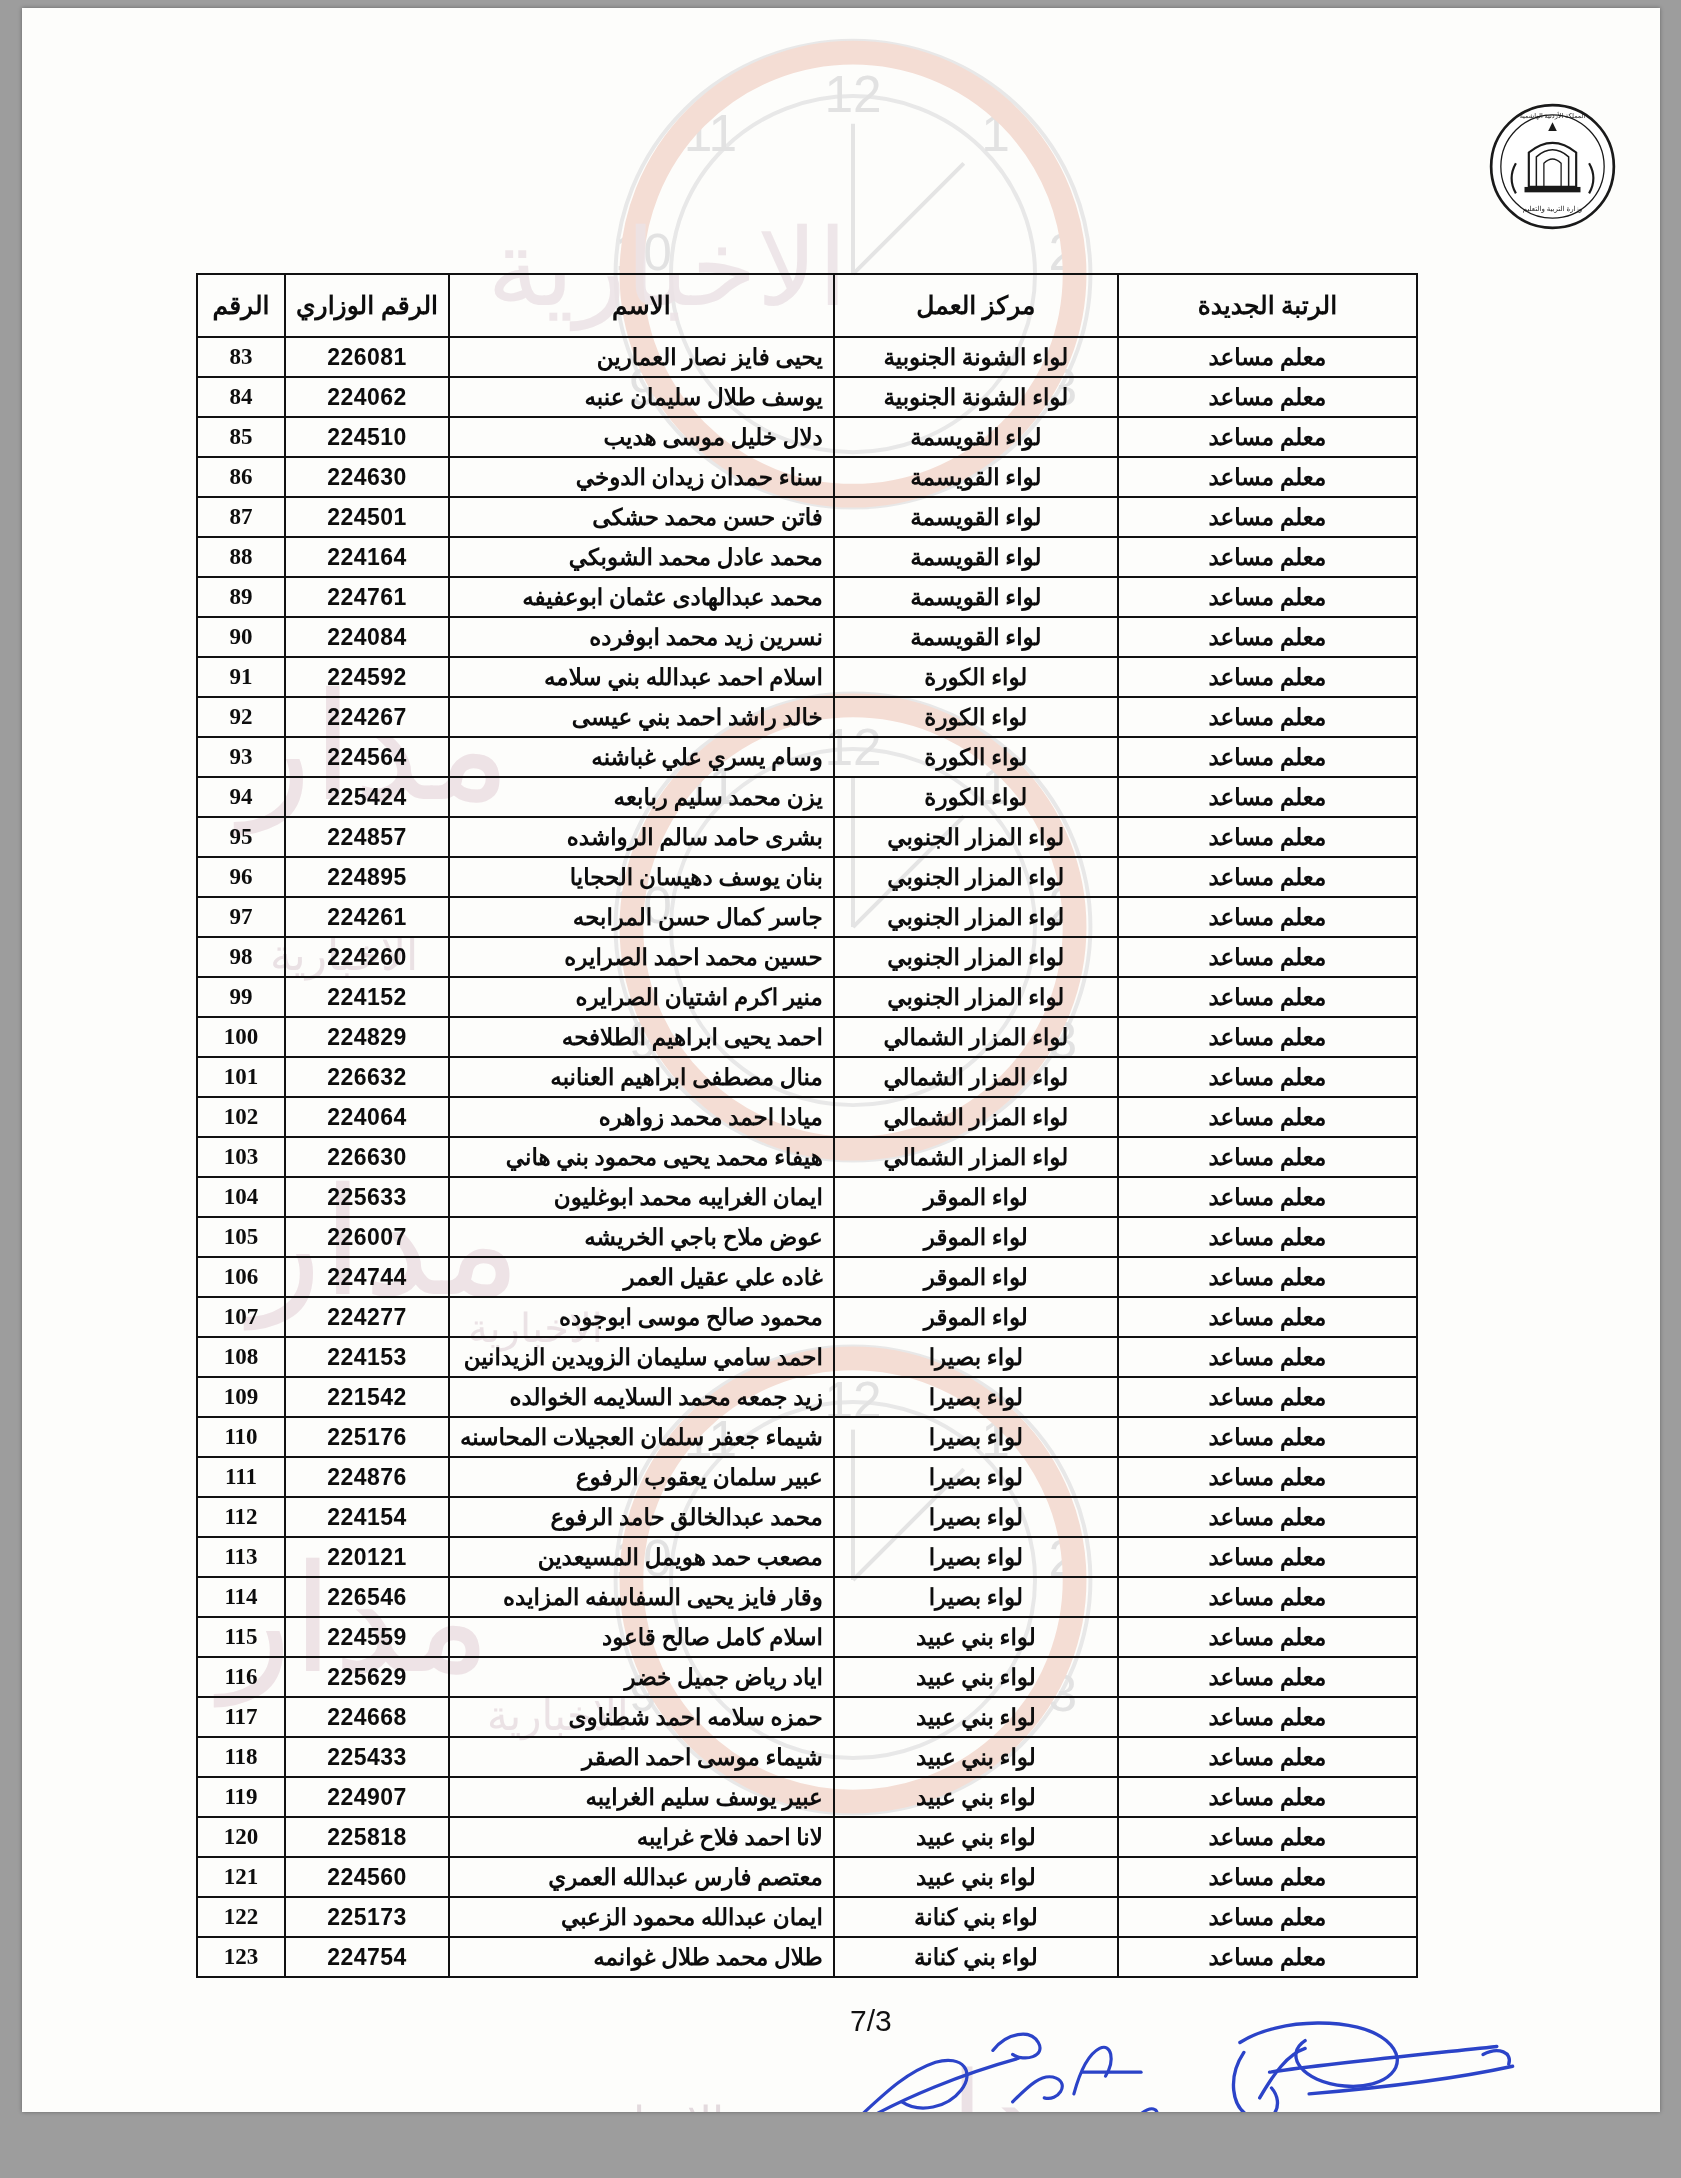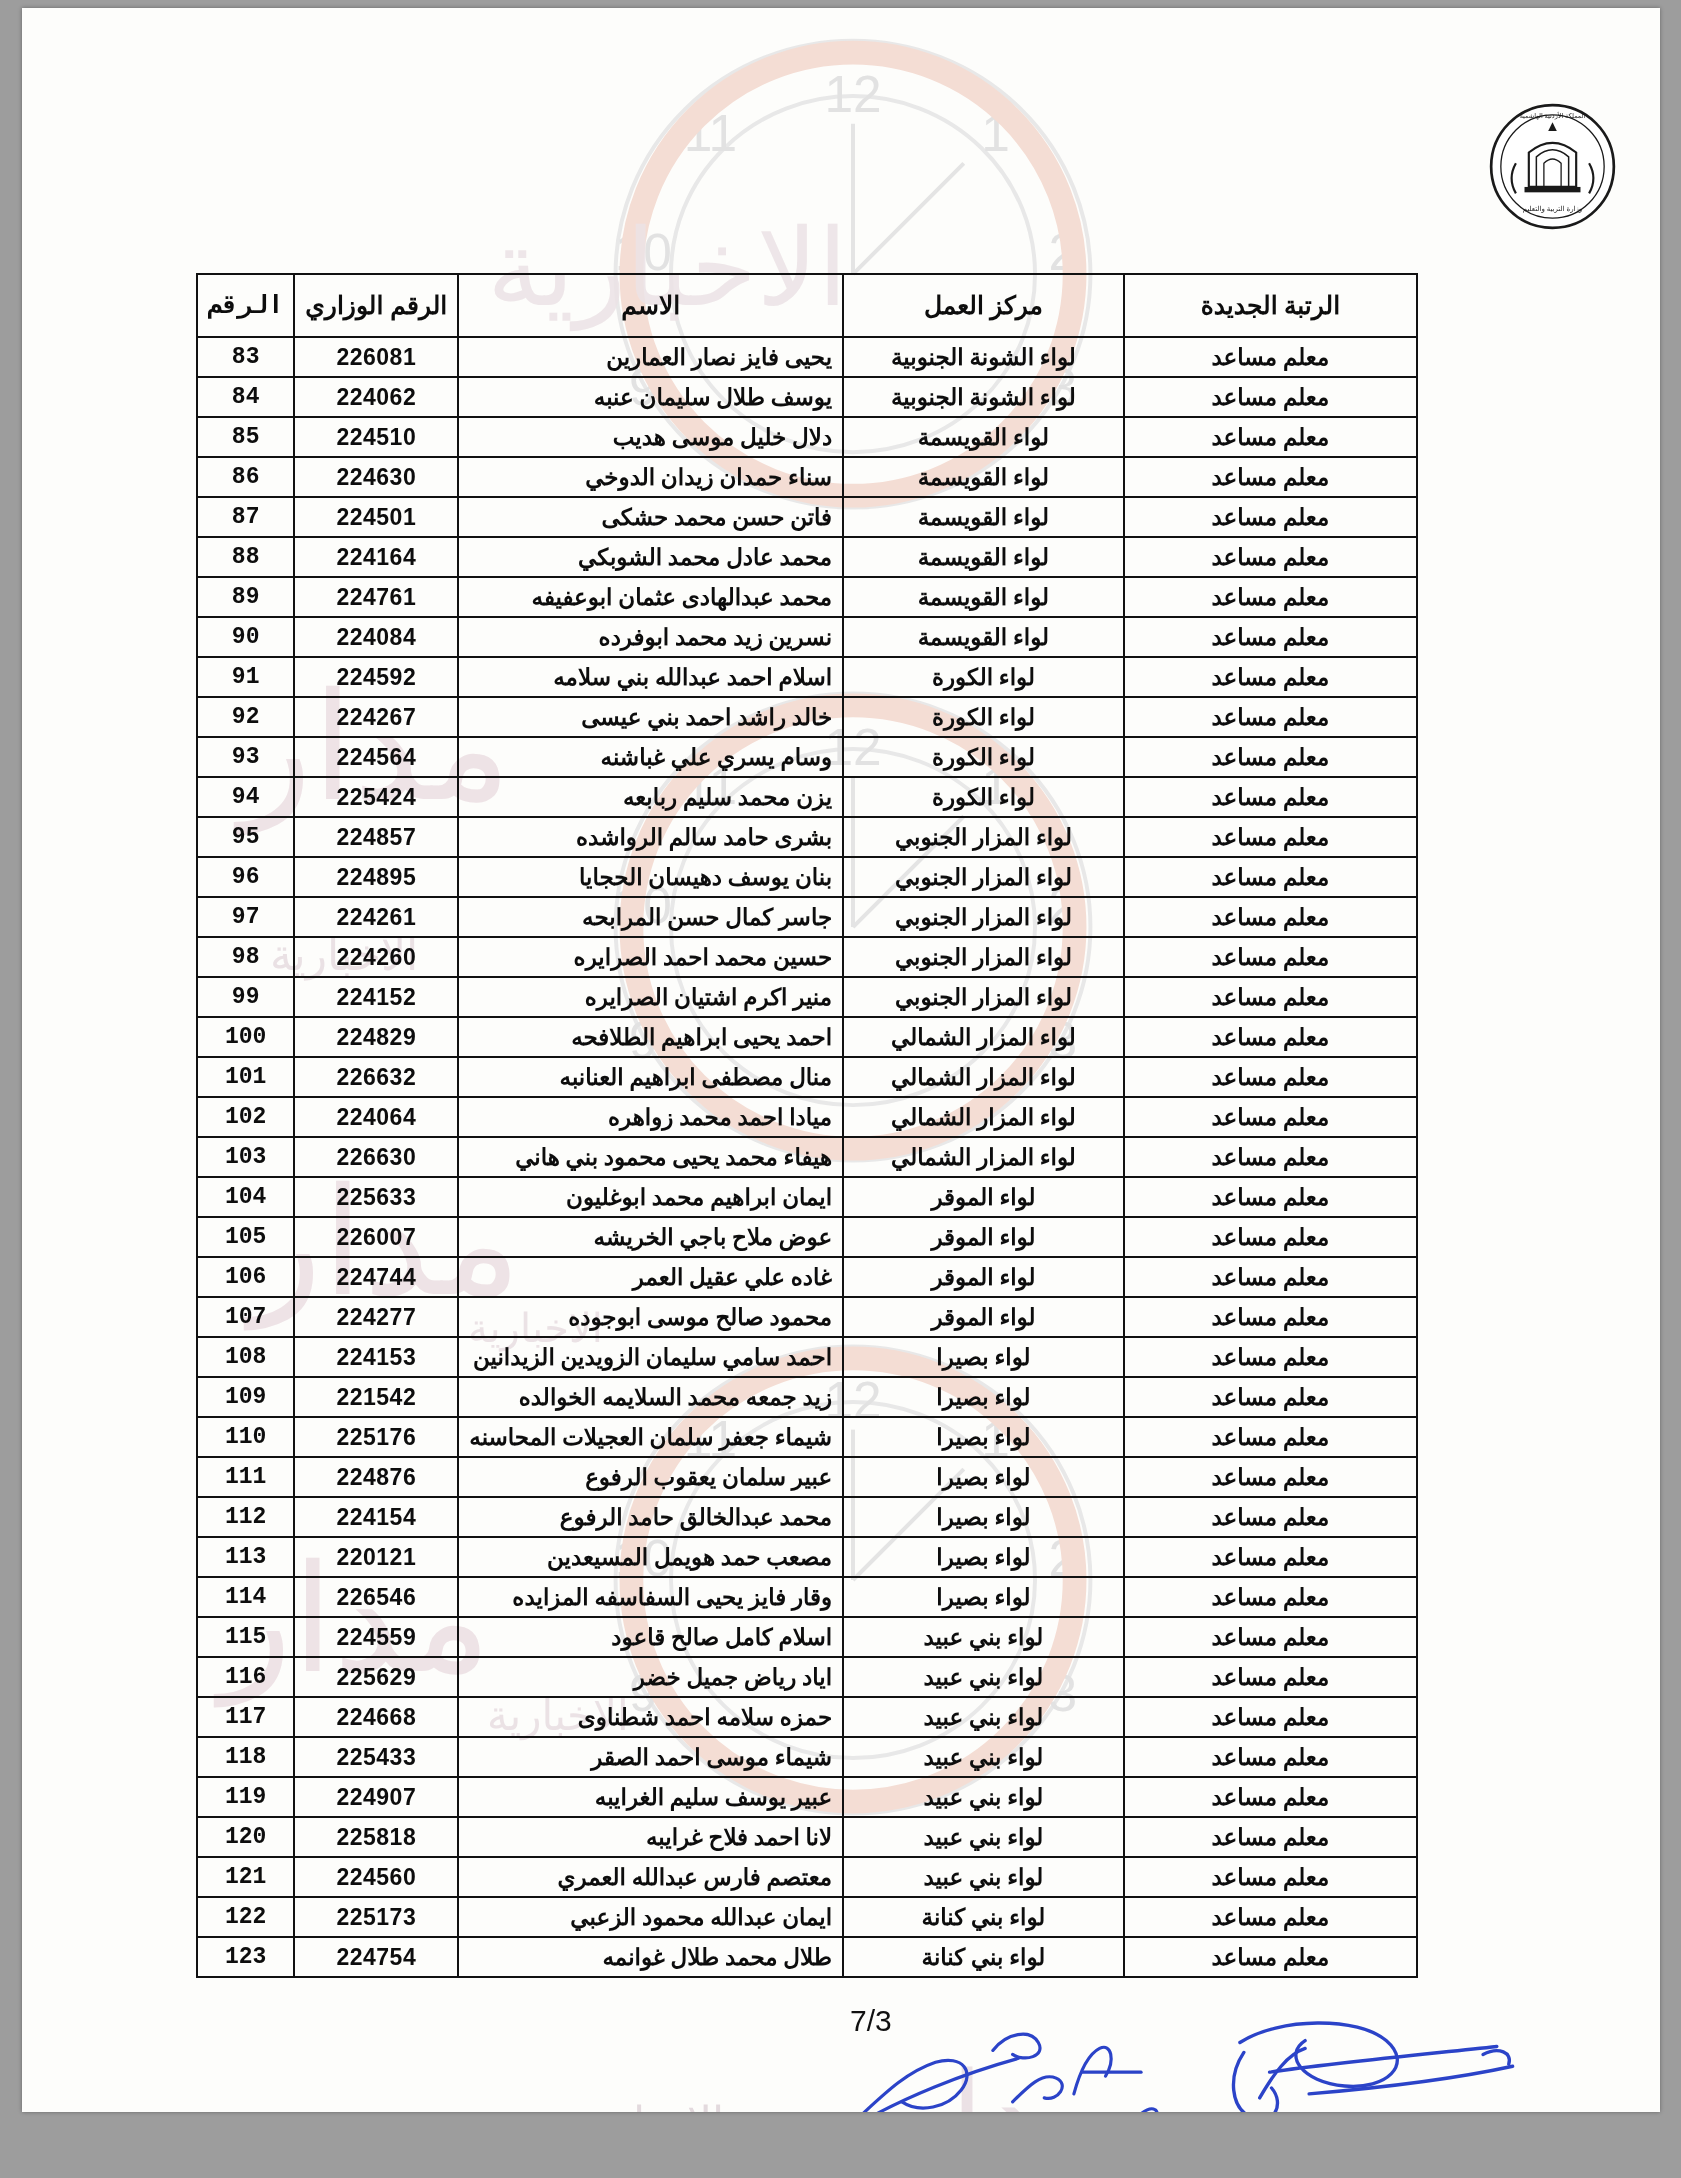--- a/index.html
+++ b/index.html
@@ -79,21 +79,21 @@
     font-weight:bold;
     color:#0d0d0d;
     background:transparent;
     white-space:nowrap;
   }
   table.reg thead th { height:63px; font-size:25px; text-align:center; }
   .c-rank  { width:376px; text-align:center;margin-top:31px; }
   .c-ctr   { width:327px; text-align:center; }
   .c-name  { width:297px; text-align:center; }
   .c-mno   { width:129px; text-align:center; font-family:"Liberation Sans", sans-serif; letter-spacing:0.5px;}
-  .c-no    { width:93px;  text-align:center; font-family:Liberation Mono, monospace;}
+  .c-no    { width:93px;  text-align:center; font-family:Liberation Serif, serif;}
   tbody tr td.c-name { text-align:right; }
 
   
   .pageno {
     position:absolute;
     left:786px; top:1996px;
     font-family:"Liberation Sans", sans-serif;
     font-size:30px; font-weight:normal; color:#101010;margin-left:42px;
   }
   .sig { position:absolute; left:822px; top:1995px; width:693px; height:168px; }
@@ -335,21 +335,21 @@
         <tr>
           <td class="c-rank">معلم مساعد</td>
           <td class="c-ctr">لواء المزار الشمالي</td>
           <td class="c-name">هيفاء محمد يحيى محمود بني هاني</td>
           <td class="c-mno">226630</td>
           <td class="c-no">103</td>
         </tr>
         <tr>
           <td class="c-rank">معلم مساعد</td>
           <td class="c-ctr">لواء الموقر</td>
-          <td class="c-name">ايمان ابراهيم محمد ابوغليون</td>
+          <td class="c-name">ايمان الغرايبه محمد ابوغليون</td>
           <td class="c-mno">225633</td>
           <td class="c-no">104</td>
         </tr>
         <tr>
           <td class="c-rank">معلم مساعد</td>
           <td class="c-ctr">لواء الموقر</td>
           <td class="c-name">عوض ملاح باجي الخريشه</td>
           <td class="c-mno">226007</td>
           <td class="c-no">105</td>
         </tr>

